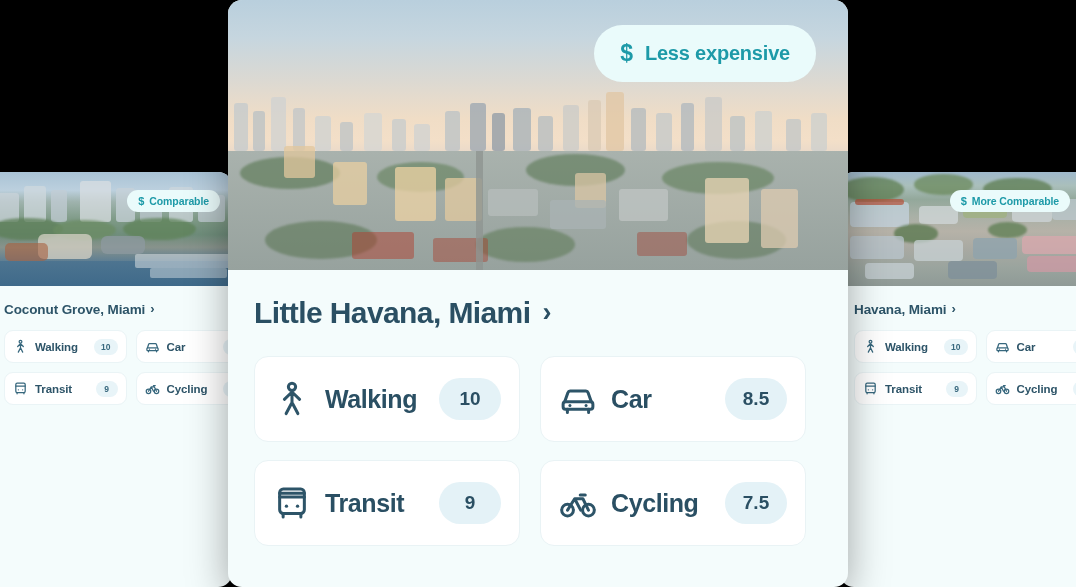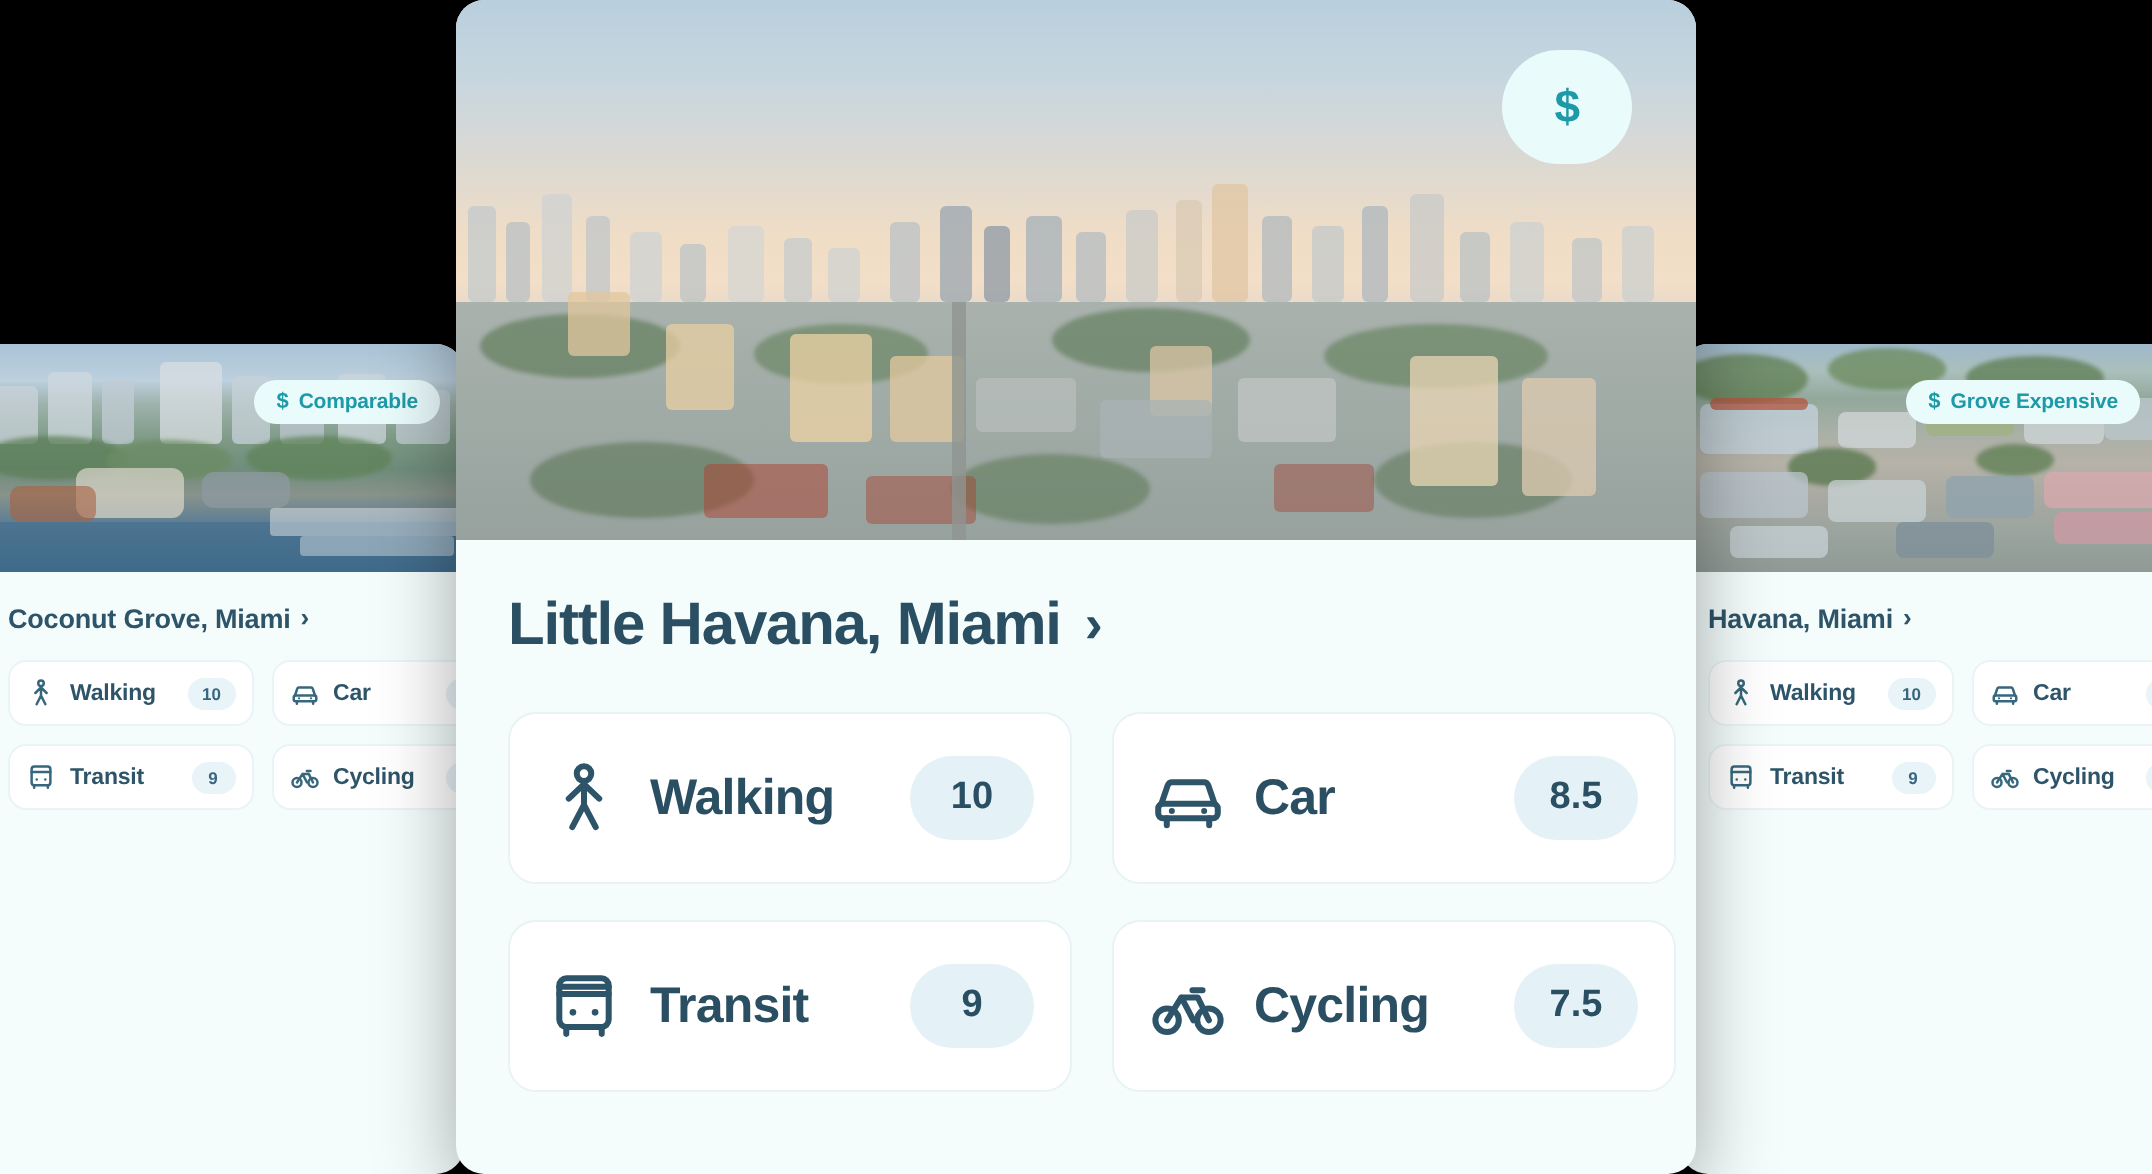--- a/index.html
+++ b/index.html
@@ -125,21 +125,21 @@
         #f0ddc6 44%,
         #f3dfc8 52%,
         #e3d6cb 60%,
         #b9bbbb 66%,
         #a8b0ad 72%,
         #9fa9a4 80%,
         #97a39e 90%,
         #8e9a97 100%);
   }
 
-  .center-body { padding: 26px 10px 0 26px; }
+  .center-body { padding: 26px 42px 0 26px; }
 
   .center-title-row {
     display: flex;
     align-items: center;
     gap: 12px;
     margin-bottom: 26px;
   }
   .center-title {
     font-size: 30px;
     font-weight: bold;
@@ -330,21 +330,21 @@
         <div class="blob" style="left:4%;top:56%;width:22%;height:20%;background:#b9c6ce;border-radius:4px;"></div>
         <div class="blob" style="left:30%;top:60%;width:20%;height:18%;background:#c8d1d4;border-radius:4px;"></div>
         <div class="blob" style="left:54%;top:58%;width:18%;height:18%;background:#8ea3ad;border-radius:4px;"></div>
         <div class="blob" style="left:74%;top:56%;width:24%;height:16%;background:#d9a8ae;border-radius:4px;"></div>
         <div class="blob" style="left:76%;top:74%;width:22%;height:14%;background:#cf9aa4;border-radius:4px;"></div>
         <div class="blob" style="left:44%;top:78%;width:20%;height:16%;background:#7d8f99;border-radius:4px;"></div>
         <div class="blob" style="left:10%;top:80%;width:20%;height:14%;background:#c7d0d4;border-radius:4px;"></div>
       </div>
       <div class="badge badge-small badge-right">
         <span class="dollar">$</span>
-        <span class="btxt">Grove Expensive</span>
+        <span class="btxt">More Comparable</span>
       </div>
     </div>
 
     <div class="body">
       <div class="title-row">
         <span class="title">Havana, Miami</span>
         <span class="chev">›</span>
       </div>
 
       <div class="grid">
@@ -454,20 +454,21 @@
         <div class="blob" style="left:63%;top:70%;width:8%;height:12%;background:#c0c6c4;"></div>
         <div class="blob" style="left:20%;top:86%;width:10%;height:10%;background:#b0402f;opacity:.5;"></div>
         <div class="blob" style="left:33%;top:88%;width:9%;height:9%;background:#a8412f;opacity:.45;"></div>
         <div class="blob" style="left:66%;top:86%;width:8%;height:9%;background:#a33f2f;opacity:.42;"></div>
 
         <div class="blob" style="left:40%;top:56%;width:1.2%;height:44%;background:#8e9591;opacity:.8;border-radius:0;"></div>
       </div>
 
       <div class="badge badge-center">
         <span class="dollar">$</span>
+        <span class="btxt">Less expensive</span>
       </div>
     </div>
 
     <div class="center-body">
       <div class="center-title-row">
         <span class="center-title">Little Havana, Miami</span>
         <span class="center-chev">›</span>
       </div>
 
       <div class="center-grid">

